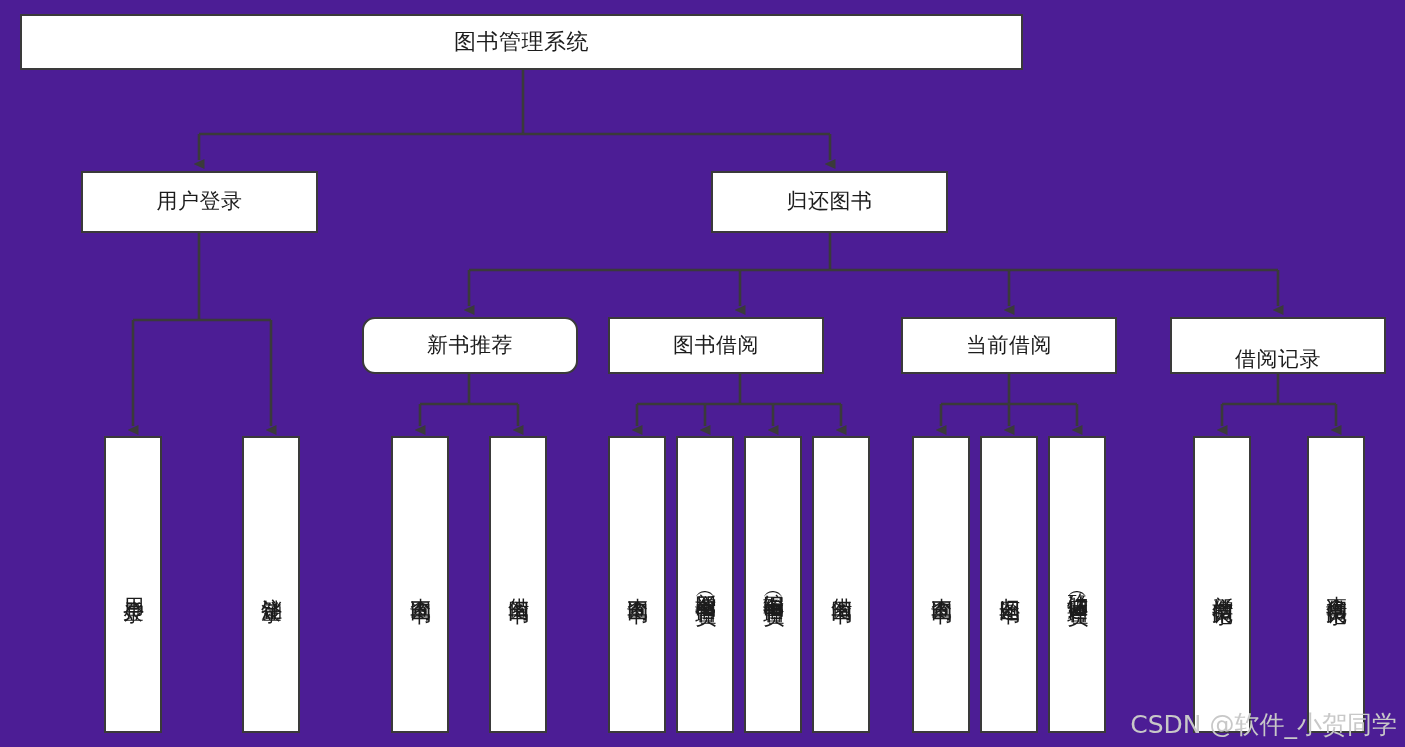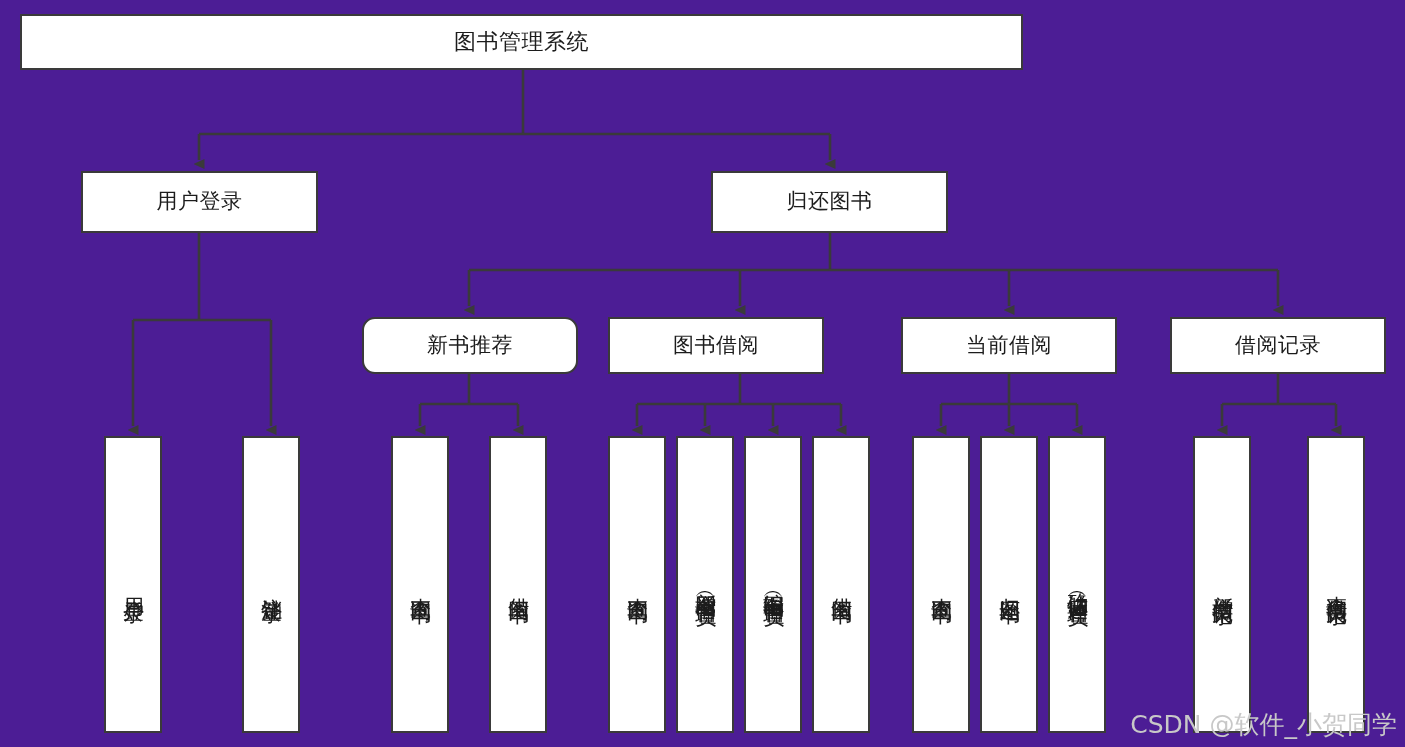--- a/index.html
+++ b/index.html
@@ -140,21 +140,21 @@
   </div>
 
   <div class="node node-h" style="left:608px; top:317px; width:216px; height:57px;">
     <span>图书借阅</span>
   </div>
 
   <div class="node node-h" style="left:901px; top:317px; width:216px; height:57px;">
     <span>当前借阅</span>
   </div>
 
-  <div class="node node-h" style="left:1170px; top:317px; width:216px; height:57px;">
+  <div class="node node-h" style="left:1170px; top:317px; width:216px; height:57px;align-items:flex-end;">
     <span>借阅记录</span>
   </div>
 
   <div class="node node-v" style="left:104px; top:436px; width:58px; height:297px;">
     <span class="vlabel">用户登录</span>
   </div>
 
   <div class="node node-v" style="left:242px; top:436px; width:58px; height:297px;">
     <span class="vlabel">注销登录</span>
   </div>

